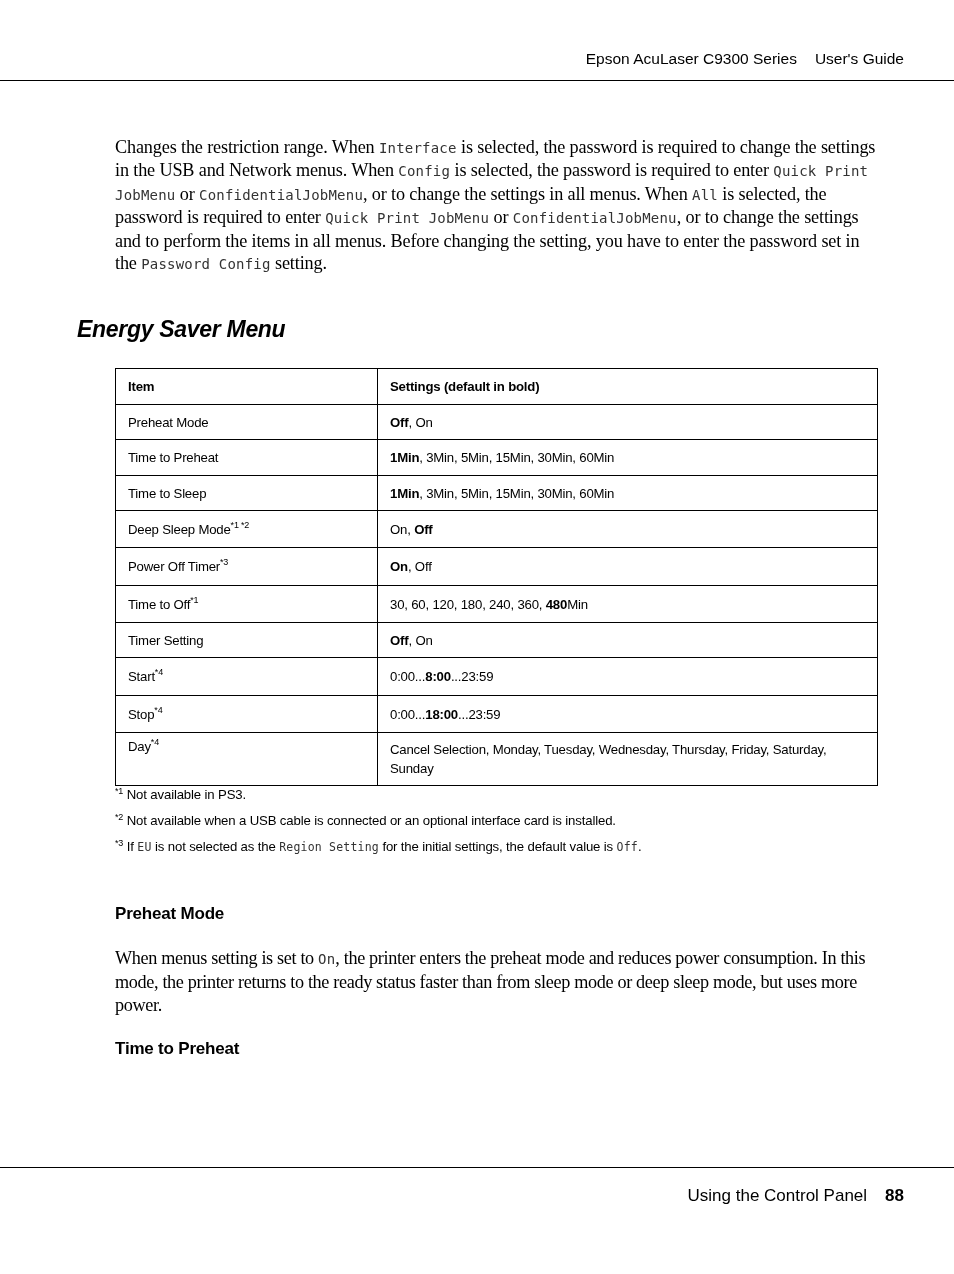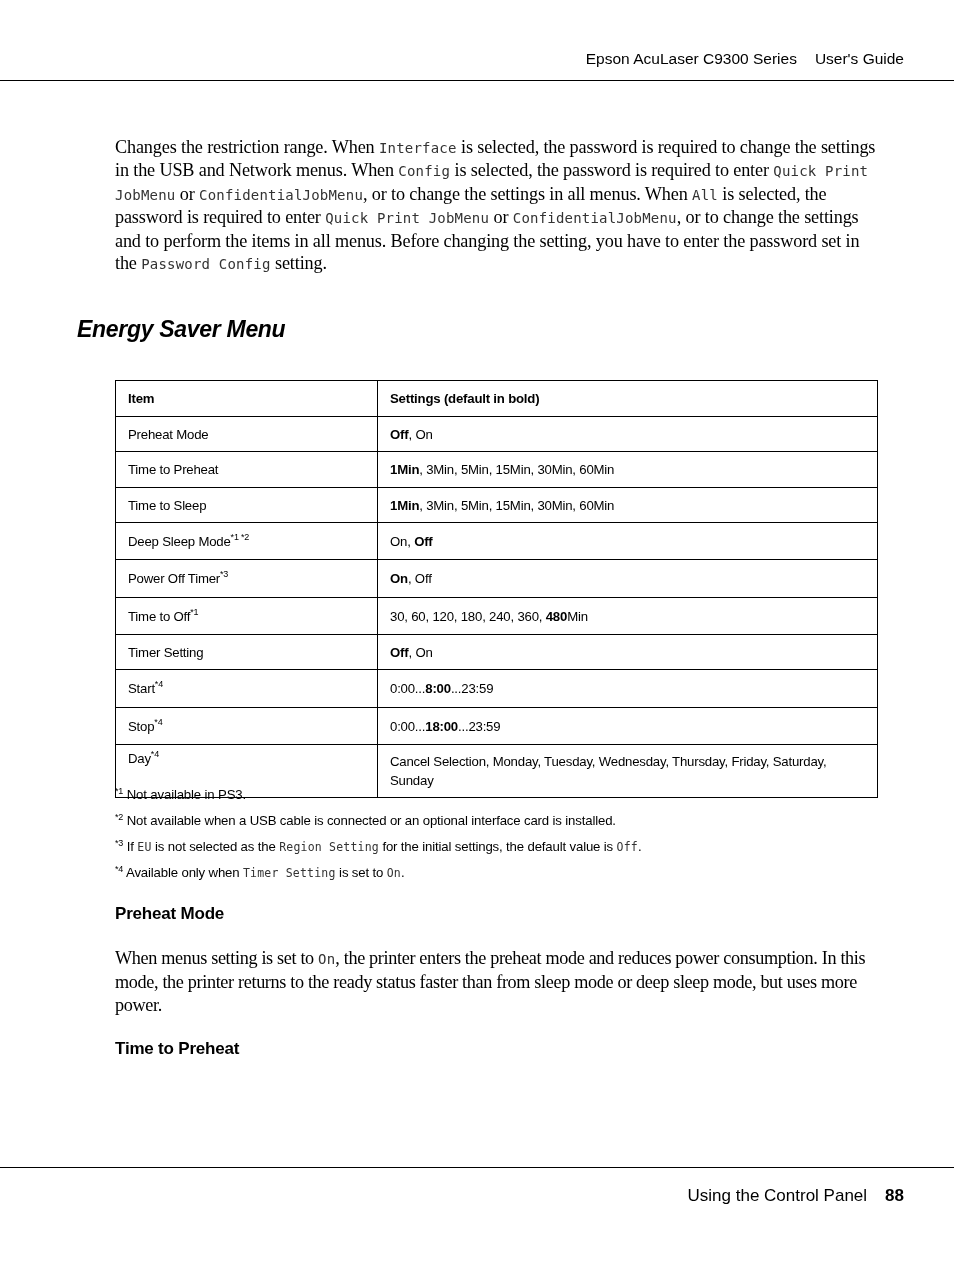--- a/index.html
+++ b/index.html
@@ -8,21 +8,21 @@
     .mono { font-family: "DejaVu Sans Mono", monospace; font-size: 14px; color: #333; letter-spacing: 0.2px; }
 
     .header { position: absolute; top: 50px; right: 50px; font-family: "Liberation Sans", sans-serif; font-size: 15.5px; }
     .header span + span { margin-left: 18px; }
     .header-rule { position: absolute; top: 80px; left: 0; width: 954px; height: 1px; background: #000; }
 
     .intro { position: absolute; top: 136px; left: 115px; width: 765px; font-size: 18.2px; line-height: 22.4px; letter-spacing: -0.15px; }
 
     .section-title { position: absolute; top: 316px; left: 77px; font-family: "Liberation Sans", sans-serif; font-weight: bold; font-style: italic; font-size: 23px; letter-spacing: -0.3px; }
 
-    table.settings { position: absolute; top: 380px; left: 115px; width: 763px; border-collapse: collapse; font-family: "Liberation Sans", sans-serif; font-size: 13.2px; letter-spacing: -0.2px; border-radius: 13px; }
+    table.settings { position: absolute; top: 368px; left: 115px; width: 763px; border-collapse: collapse; font-family: "Liberation Sans", sans-serif; font-size: 13.2px; letter-spacing: -0.2px; border-radius: 13px; }
     table.settings td, table.settings th { border: 1px solid #000; text-align: left; vertical-align: middle; padding: 0 12px; font-weight: normal; }
     table.settings td:first-child, table.settings th:first-child { width: 262px; }
     table.settings th { font-weight: bold; height: 36px; }
     table.settings sup { font-size: 9px; vertical-align: 6px; line-height: 0; }
     table.settings td { line-height: 19px; }
     .b { font-weight: bold; }
 
     .footnotes { position: absolute; top: 785px; left: 115px; font-family: "Liberation Sans", sans-serif; font-size: 13.2px; letter-spacing: -0.15px; }
     .footnotes div { height: 26px; line-height: 20px; }
     .footnotes sup { font-size: 9px; vertical-align: 5px; line-height: 0; }
@@ -95,21 +95,20 @@
       <td style="vertical-align:top; padding-top:4px"><span>Day</span><sup>*4</sup></td>
       <td style="padding-right:12px"><span>Cancel Selection, Monday, Tuesday, Wednesday, Thursday, Friday, Saturday, Sunday</span></td>
     </tr>
   </tbody>
 </table>
 
 <div class="footnotes">
   <div><sup>*1</sup><span> Not available in PS3.</span></div>
   <div><sup>*2</sup><span> Not available when a USB cable is connected or an optional interface card is installed.</span></div>
   <div><sup>*3</sup><span> If </span><span class="mono">EU</span><span> is not selected as the </span><span class="mono">Region Setting</span><span> for the initial settings, the default value is </span><span class="mono">Off</span><span>.</span></div>
-  <div><sup>*4</sup><span> Available only when </span><span class="mono">Timer Setting</span><span> is set to </span><span class="mono">On</span><span>.</span></div>
 </div>
 
 <h3 class="subhead" style="top:904px">Preheat Mode</h3>
 <p class="para2"><span>When menus setting is set to </span><span class="mono">On</span><span>, the printer enters the preheat mode and reduces power consumption. In this mode, the printer returns to the ready status faster than from sleep mode or deep sleep mode, but uses more power.</span></p>
 
 <h3 class="subhead" style="top:1039px">Time to Preheat</h3>
 
 <div class="footer-rule"></div>
 <div class="footer">
   <span>Using the Control Panel</span><span class="page">88</span>

